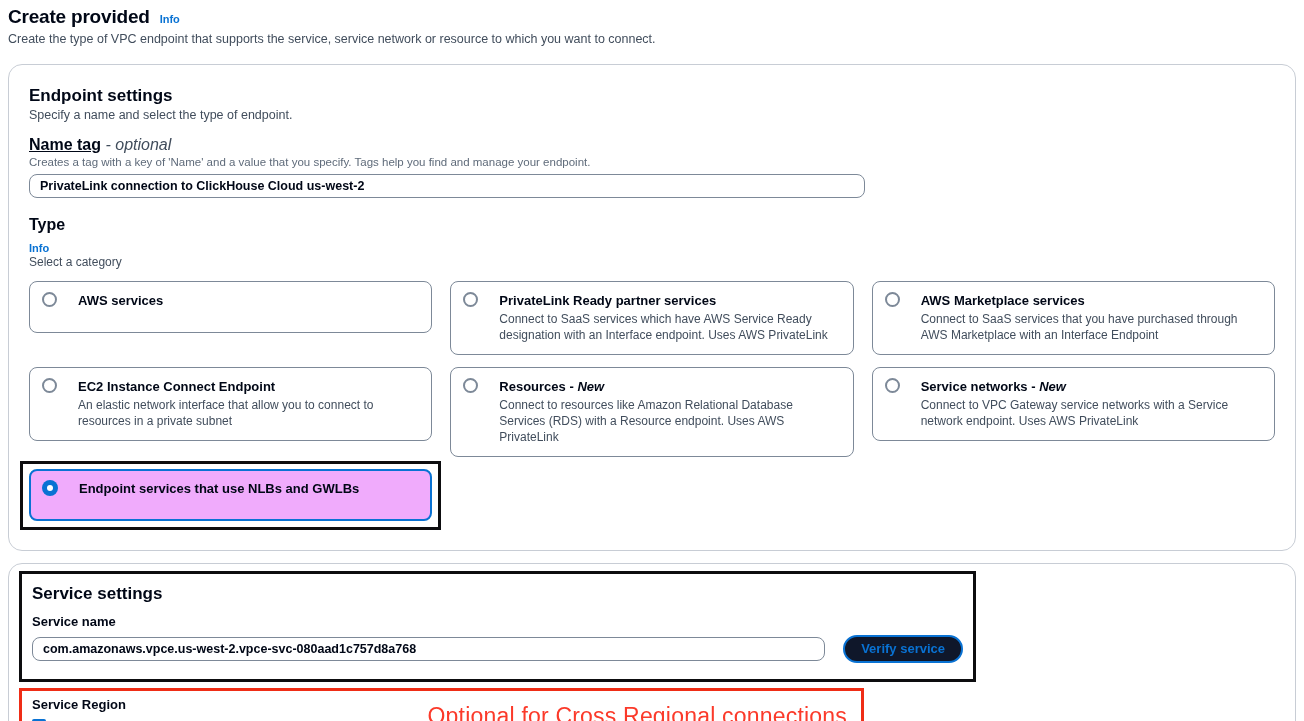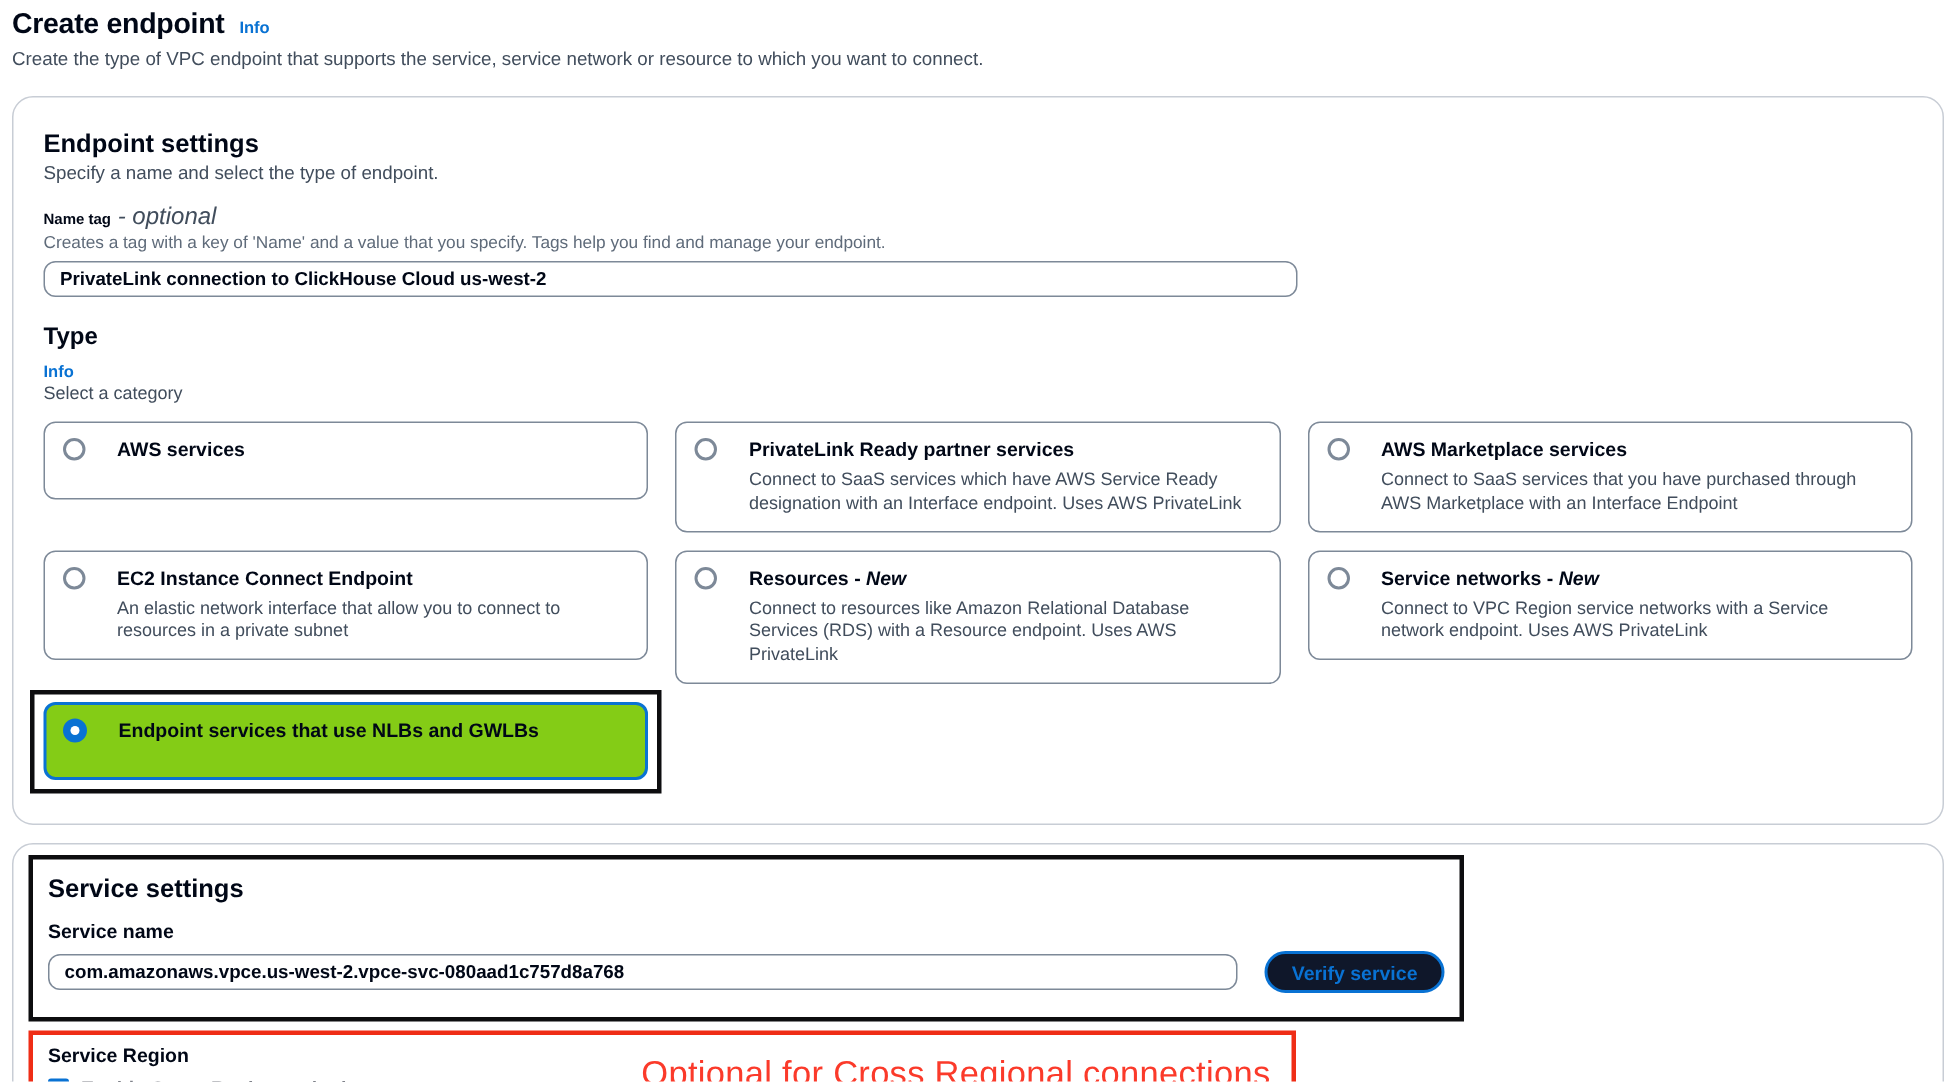--- a/index.html
+++ b/index.html
@@ -25,21 +25,21 @@
     border-radius: 14px;
     background: #fff;
     padding: 21px 20px 20px 20px;
     margin-top: 12px;
   }
   h2 { font-size: 17px; font-weight: 700; }
   .section-desc { font-size: 12.5px; color: #414d5c; margin-top: 2px; }
 
   
   .field { margin-top: 14px; }
-  .field-label { font-size: 10px; font-weight: 700; }
+  .field-label { font-size: 16px; font-weight: 700; text-decoration: underline; }
   .optional { font-weight: 400; font-style: italic; color: #414d5c; }
   .constraint { font-size: 11.5px; color: #5f6b7a; margin-top: 2px; }
   .text-input {
     margin-top: 6px;
     width: 836px; height: 24px;
     border: 1px solid #7d8998; border-radius: 8px;
     padding: 0 10px; font-size: 12.5px; color: #000716;
     font-family: "Liberation Sans", sans-serif;
     background: #fff;
     font-weight: bold;
@@ -65,21 +65,21 @@
     display: flex; gap: 21px;
     min-height: 52px;
     cursor: pointer;
   }
   .radio {
     flex: 0 0 auto;
     width: 15px; height: 15px; margin-top: 1px;
     border: 2px solid #7d8998; border-radius: 50%;
     background: #fff;
   }
-  .tile.selected { border: 2px solid #0972d3; background: #84cc16; padding: 8px 11px 9px 11px; }
+  .tile.selected { border: 2px solid #0972d3; background: #f0abfc; padding: 8px 11px 9px 11px; }
   .tile.selected .radio {
     border: none; background: #0972d3; width: 16px; height: 16px;
     position: relative;
   }
   .tile.selected .radio::after {
     content: ""; position: absolute; left: 5px; top: 5px;
     width: 6px; height: 6px; border-radius: 50%; background: #fff;
   }
   .tile-title { font-size: 13px; font-weight: 700; line-height: 1.25; }
   .tile-new { font-style: italic; }
@@ -135,21 +135,21 @@
 
   .panel-service { padding-bottom: 16px; }
 </style>
 </head>
 <body>
 
 <div class="page">
 
   <div class="page-header">
     <div class="h1-row">
-      <h1>Create endpoint</h1>
+      <h1>Create provided</h1>
       <span class="info-link">Info</span>
     </div>
     <div class="page-desc">Create the type of VPC endpoint that supports the service, service network or resource to which you want to connect.</div>
   </div>
 
   <div class="panel">
     <h2>Endpoint settings</h2>
     <div class="section-desc">Specify a name and select the type of endpoint.</div>
 
     <div class="field">
@@ -206,21 +206,21 @@
         <span>
           <span class="tile-title">Resources - </span><span class="tile-title tile-new">New</span>
           <div class="tile-desc">Connect to resources like Amazon Relational Database Services (RDS) with a Resource endpoint. Uses AWS PrivateLink</div>
         </span>
       </div>
 
       <div class="tile">
         <span class="radio"></span>
         <span>
           <span class="tile-title">Service networks - </span><span class="tile-title tile-new">New</span>
-          <div class="tile-desc">Connect to VPC Region service networks with a Service network endpoint. Uses AWS PrivateLink</div>
+          <div class="tile-desc">Connect to VPC Gateway service networks with a Service network endpoint. Uses AWS PrivateLink</div>
         </span>
       </div>
 
       <div class="annotation-black">
         <div class="tile selected">
           <span class="radio"></span>
           <span>
             <span class="tile-title">Endpoint services that use NLBs and GWLBs</span>
           </span>
         </div>

